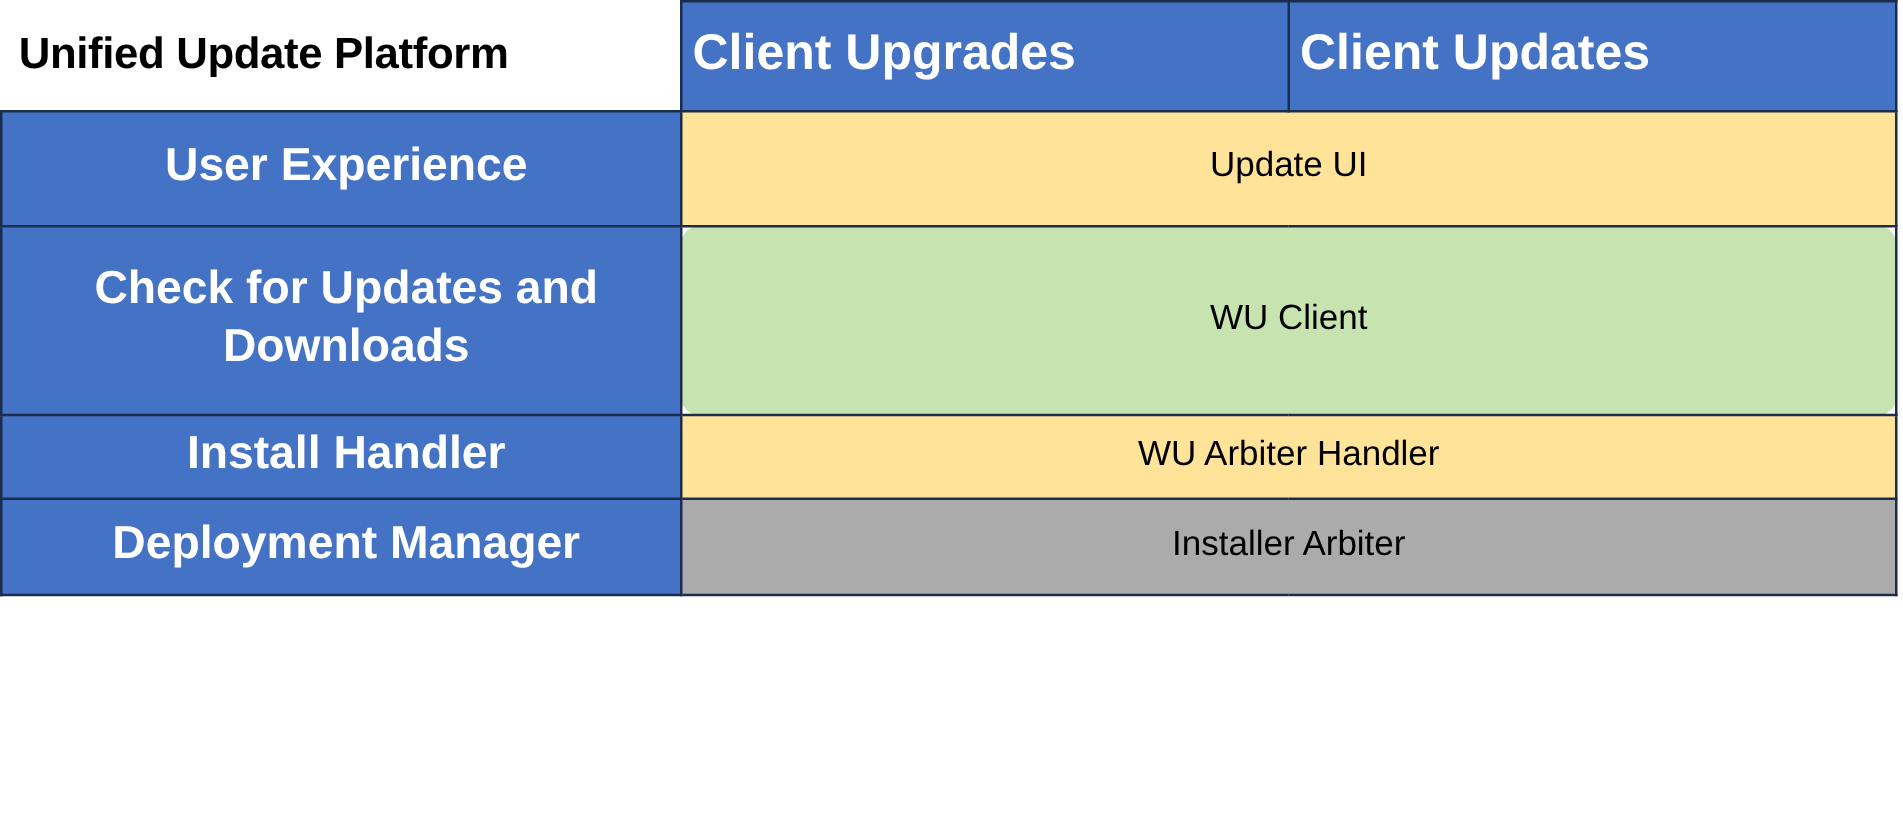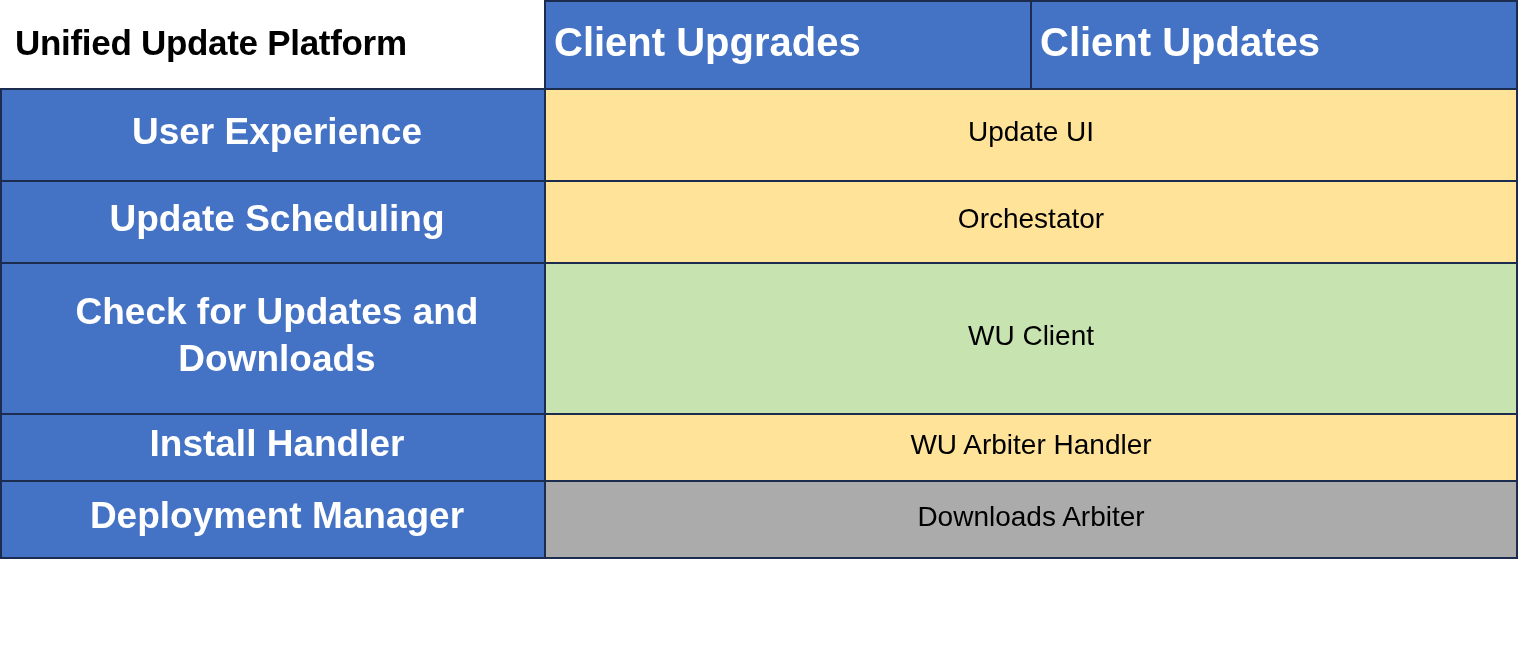--- a/index.html
+++ b/index.html
@@ -75,21 +75,21 @@
     color: #000000;
     font-weight: normal;
     font-size: 28px;
     text-align: center;
     vertical-align: middle;
     padding: 0 8px 6px 8px;
     white-space: nowrap;
   }
 
   td.fill-yellow { background: #FFE399; }
-  td.fill-green  { background: #C7E3B0; }
+  td.fill-green  { background: #C7E3B0; border-radius: 14px; }
   td.fill-gray   { background: #ABABAB; }
 
   tr.r-0 { height: 92px; }
   tr.r-1 { height: 82px; }
   tr.r-2 { height: 151px; }
   tr.r-3 { height: 67px; }
   tr.r-4 { height: 77px; }
   tr.r-5 { height: 81px; }
 </style>
 </head>
@@ -106,34 +106,30 @@
       <th class="corner-cell">Unified Update Platform</th>
       <th class="col-head">Client Upgrades</th>
       <th class="col-head">Client Updates</th>
     </tr>
   </thead>
   <tbody>
     <tr class="r-0">
       <td class="row-label">User Experience</td>
       <td class="value-cell fill-yellow" colspan="2">Update UI</td>
     </tr>
-    <tr class="r-1">
-      <td class="row-label">Update Scheduling</td>
-      <td class="value-cell fill-yellow" colspan="2">Orchestator</td>
-    </tr>
     <tr class="r-2">
       <td class="row-label">
         <span>Check for Updates and</span>
         <br>
         <span>Downloads</span>
       </td>
       <td class="value-cell fill-green" colspan="2">WU Client</td>
     </tr>
     <tr class="r-3">
       <td class="row-label">Install Handler</td>
       <td class="value-cell fill-yellow" colspan="2">WU Arbiter Handler</td>
     </tr>
     <tr class="r-4">
       <td class="row-label">Deployment Manager</td>
-      <td class="value-cell fill-gray" colspan="2">Downloads Arbiter</td>
+      <td class="value-cell fill-gray" colspan="2">Installer Arbiter</td>
     </tr>
   </tbody>
 </table>
 
 </body></html>

